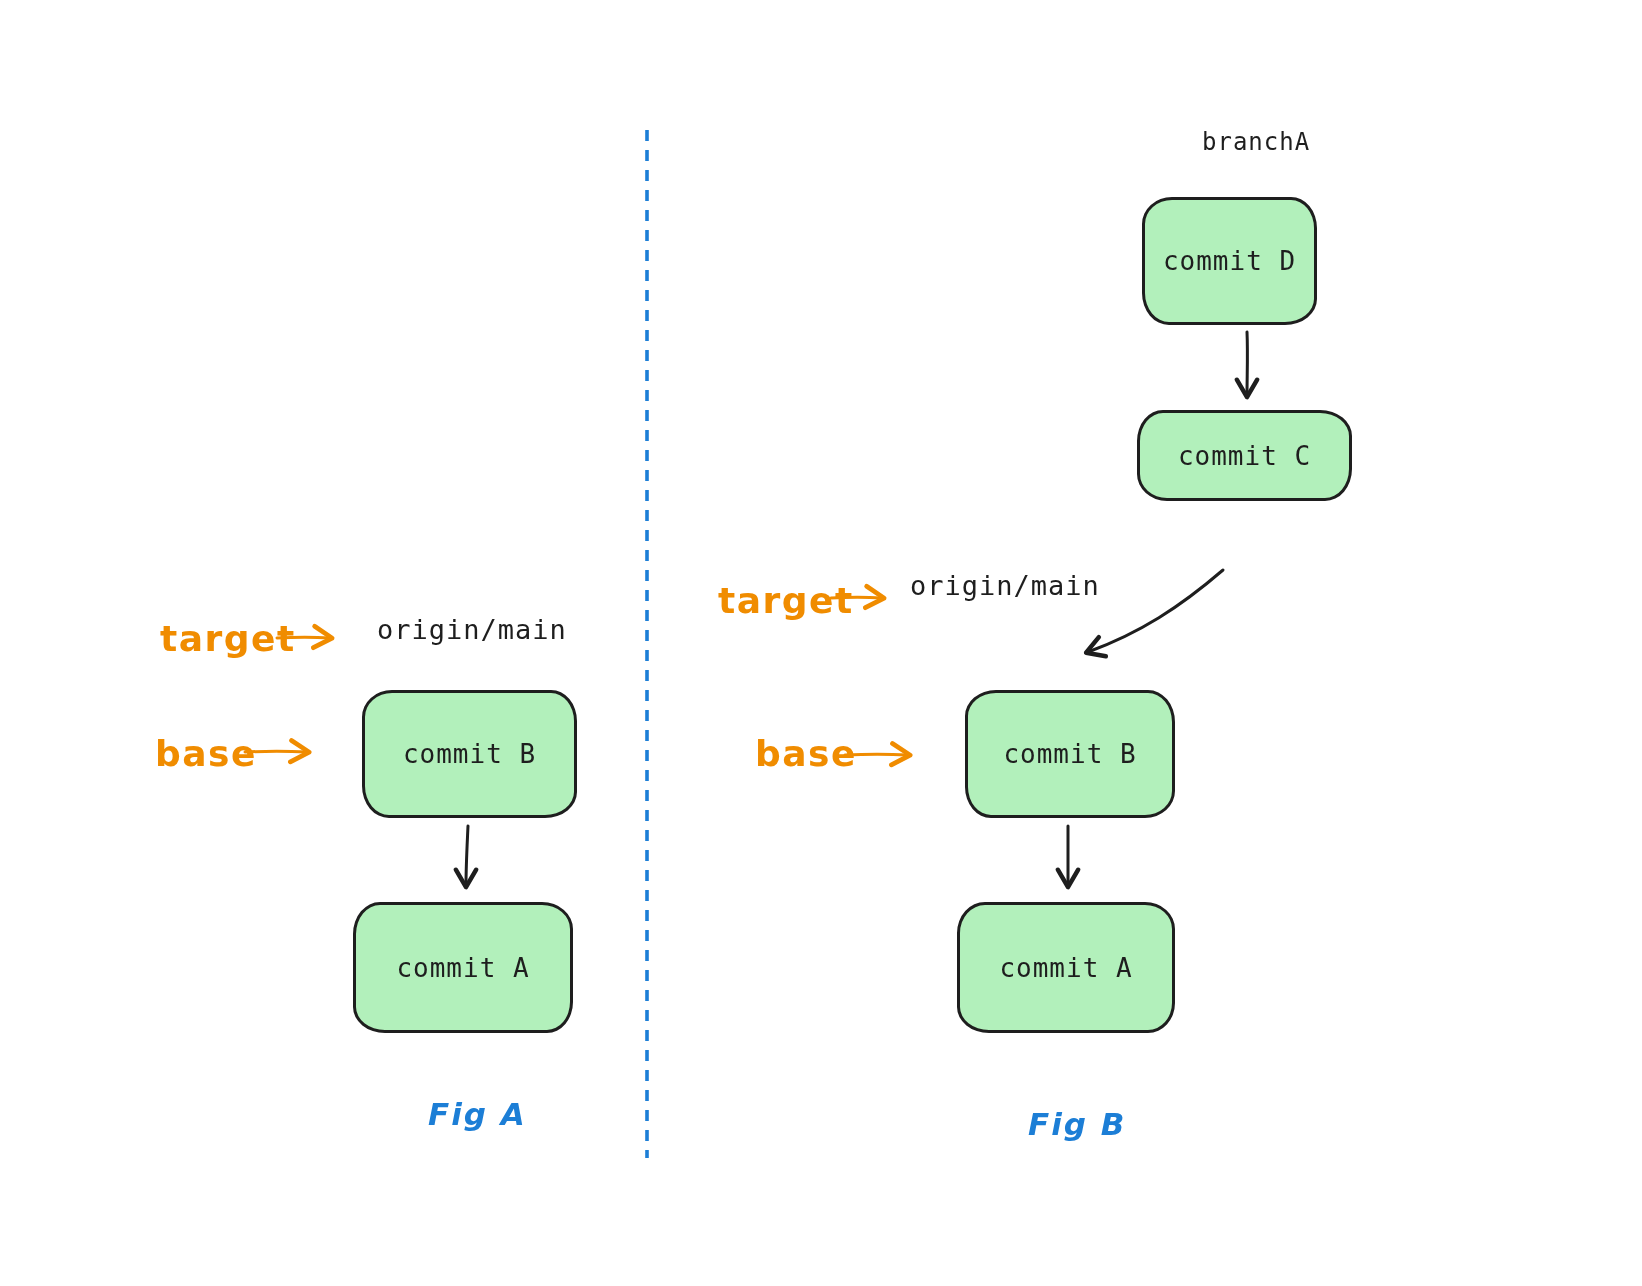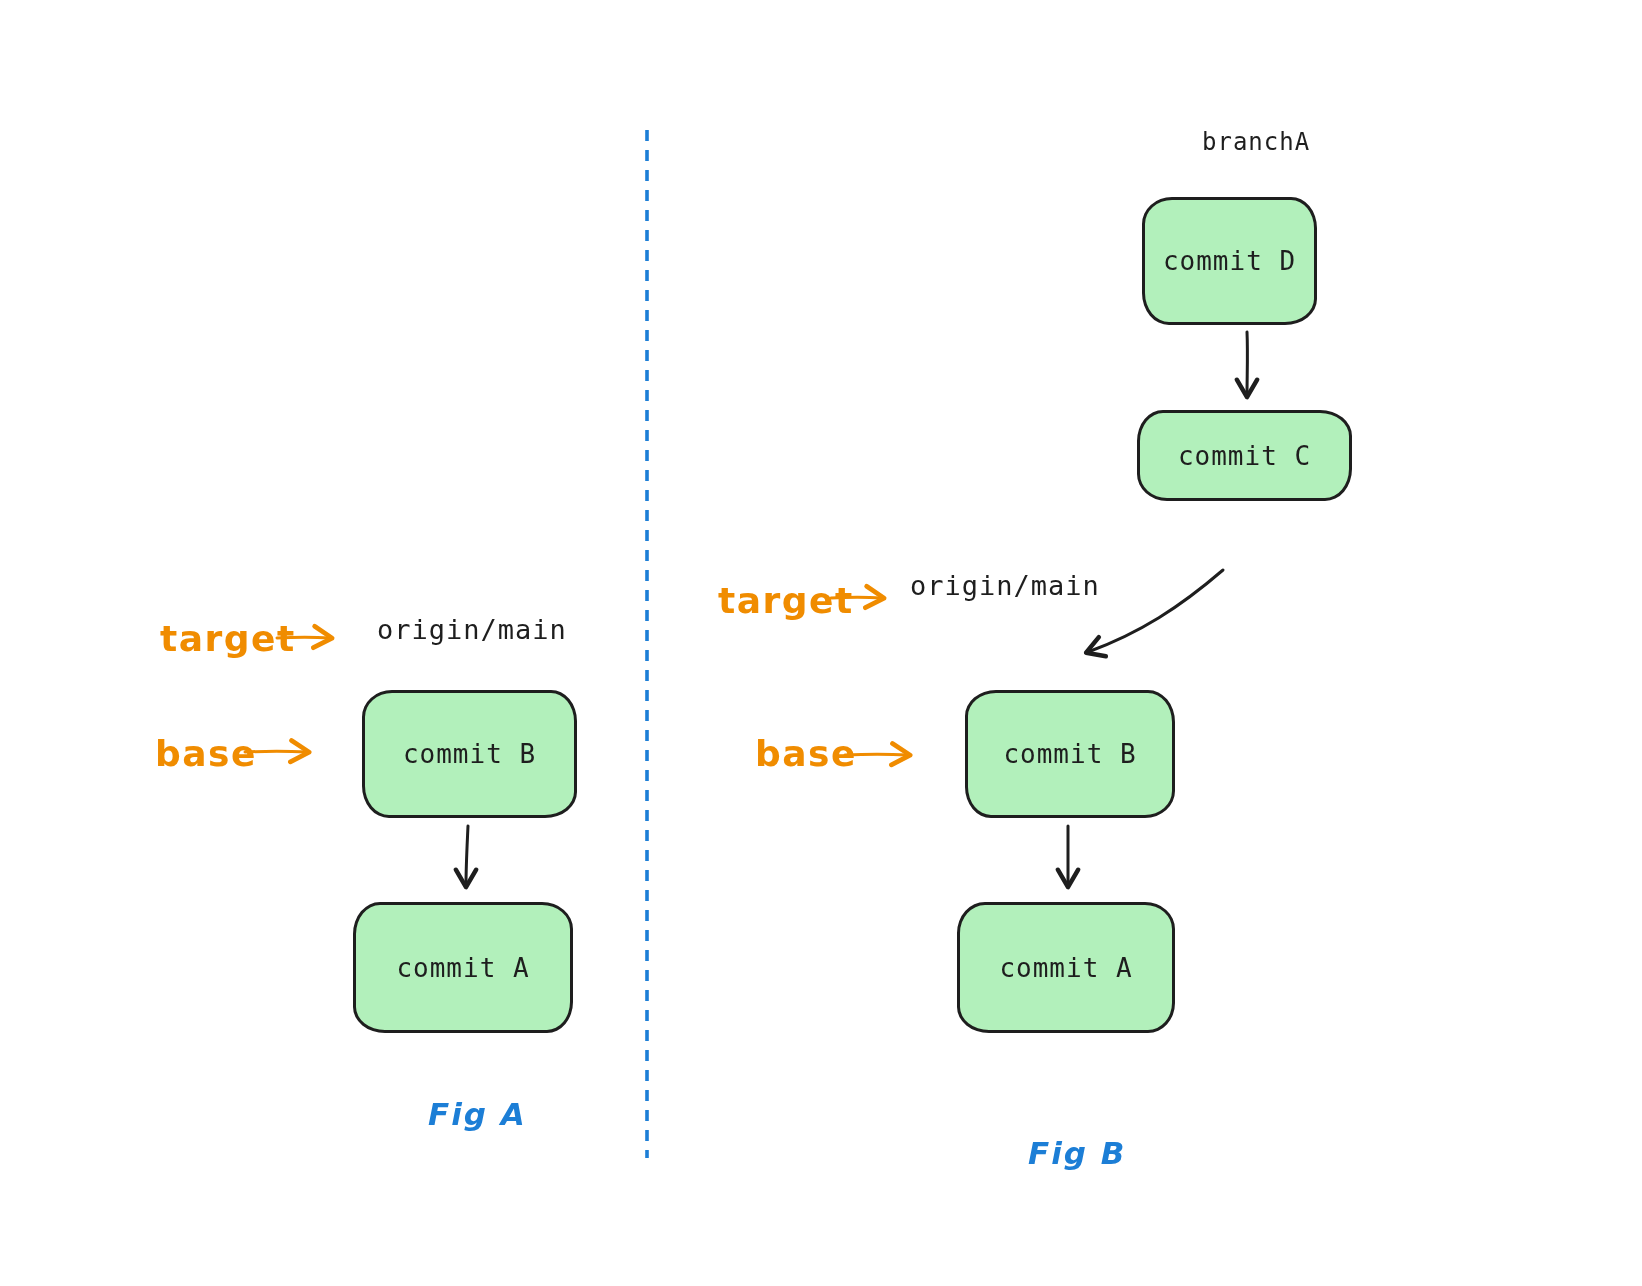--- a/index.html
+++ b/index.html
@@ -137,15 +137,15 @@
   <span class="pointer-label" style="left:755px; top:733px;">base</span>
 
   <div class="node" style="left:965px; top:690px; width:210px; height:128px; border-radius:31px 27px 30px 26px / 26px 32px 27px 31px;">
     <span>commit B</span>
   </div>
 
   <div class="node" style="left:957px; top:902px; width:218px; height:131px; border-radius:28px 30px 27px 32px / 31px 27px 30px 26px;">
     <span>commit A</span>
   </div>
 
-  <span class="fig-caption" style="left:1028px; top:1106px;margin-top:29px;">Fig B</span>
+  <span class="fig-caption" style="left:1028px; top:1106px;">Fig B</span>
 
 </div>
 
 </body></html>

